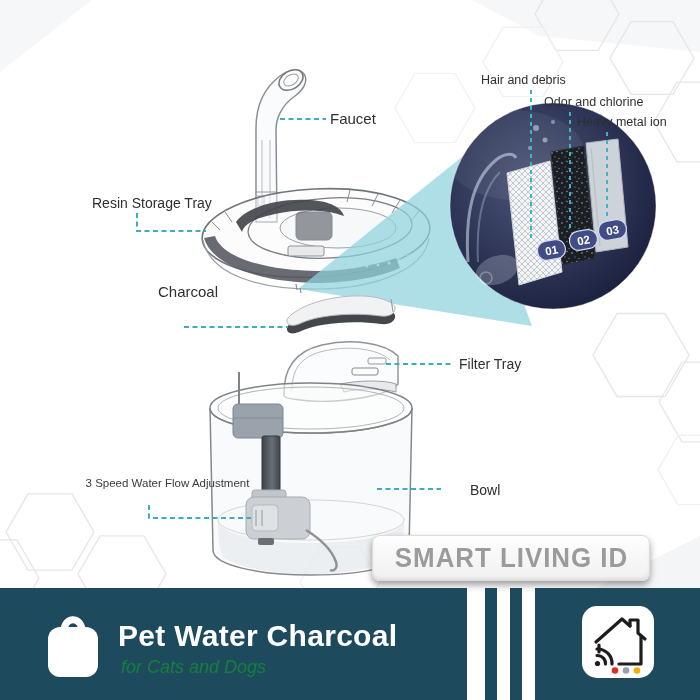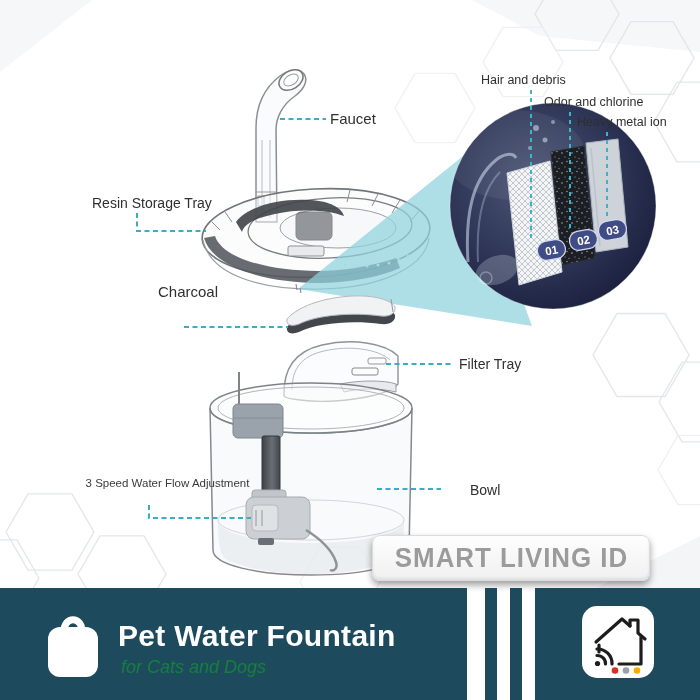--- a/index.html
+++ b/index.html
@@ -234,21 +234,21 @@
   <div class="band band-left"></div>
   <div class="band stripe1"></div>
   <div class="band stripe2"></div>
   <div class="band band-right"></div>
 
   <svg class="abs" width="54" height="68" viewBox="0 0 54 68" style="left:46px;top:611px;">
     <path d="M18,20 C18,5 36,5 36,20" fill="none" stroke="#ffffff" stroke-width="7" stroke-linecap="round"></path>
     <rect x="2" y="16" width="50" height="50" rx="12" fill="#ffffff"></rect>
   </svg>
 
-  <div class="abs footer-title">Pet Water Fountain</div>
+  <div class="abs footer-title">Pet Water Charcoal</div>
   <div class="abs footer-sub">for Cats and Dogs</div>
 
   <div class="abs home-icon-box">
     <svg width="72" height="72" viewBox="0 0 72 72">
       <g fill="none" stroke="#1d1d1d" stroke-width="3.2" stroke-linecap="round" stroke-linejoin="round">
         <path d="M14,36 L40,13 L48,20"></path>
         <path d="M48,20 L48,14 L56,14 L56,27 L63,33"></path>
         <path d="M59,31 L59,58 L37,58"></path>
         <path d="M17,39 L17,46"></path>
         <path d="M15,49.5 A8 8 0 0 1 23.5,58"></path>

